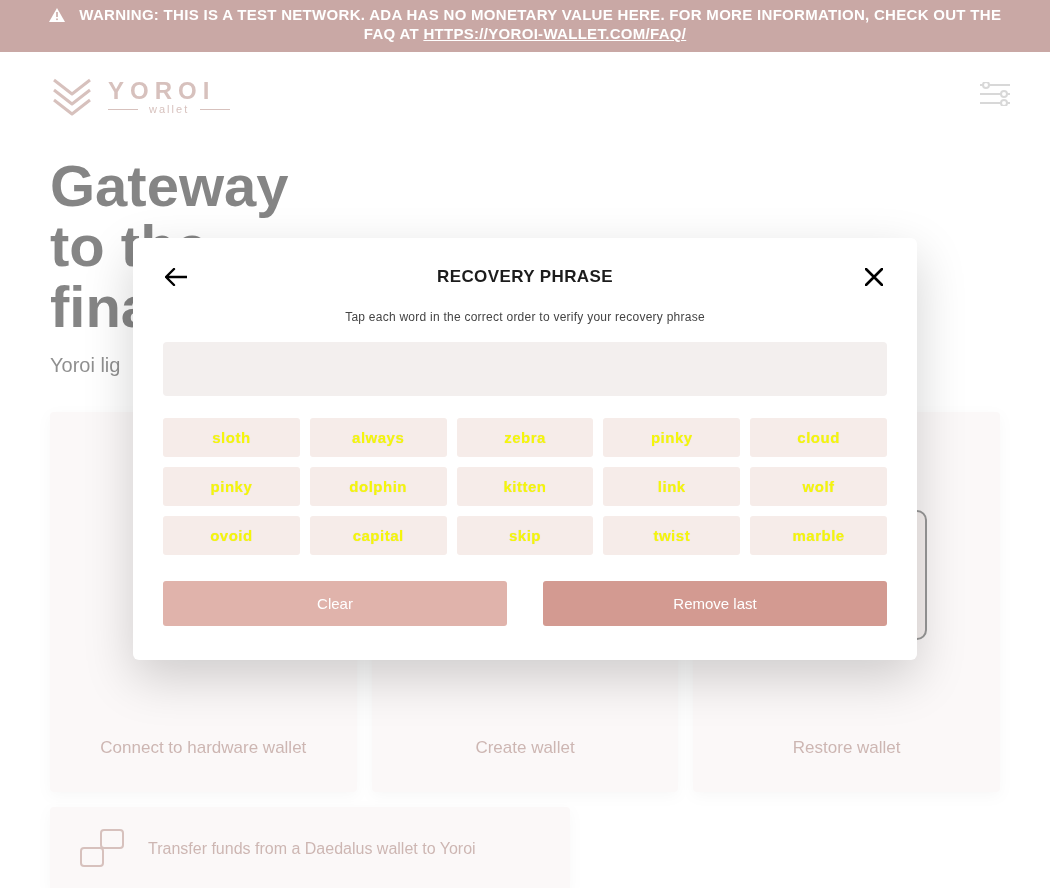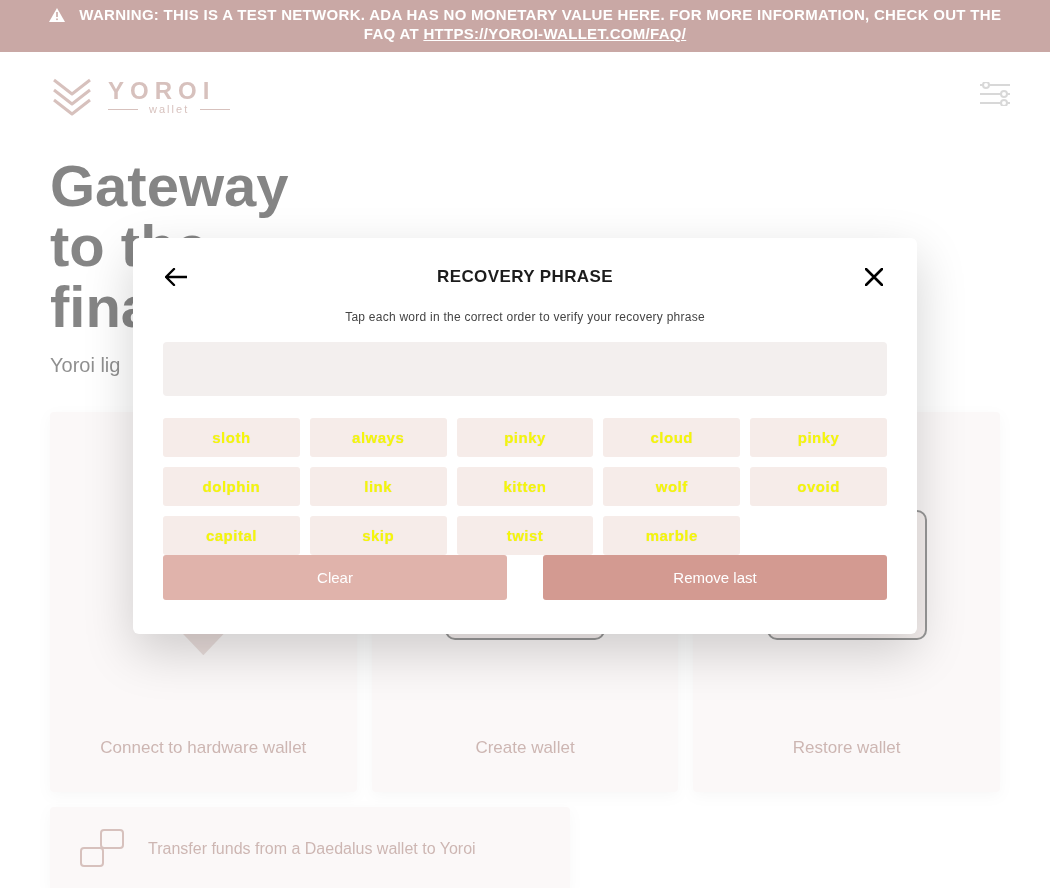--- a/index.html
+++ b/index.html
@@ -191,20 +191,21 @@
     padding:11px 0;
     border-radius:3px;
     letter-spacing:.5px;
     font-family:Arial,sans-serif;
     text-shadow:0 0 1px rgba(0,0,0,.15);
     cursor:pointer;
   }
   .modal-actions{
     display:flex;
     gap:36px;
+    margin-top:26px;
   }
   .modal-btn{
     flex:1;
     text-align:center;
     padding:14px 0;
     border-radius:3px;
     color:#fff;
     font-size:15px;
     cursor:pointer;
   }
@@ -320,26 +321,27 @@
     </div>
   </div>
 
   <div class="modal-sub">Tap each word in the correct order to verify your recovery phrase</div>
 
   <div class="drop-area"></div>
 
   <div class="word-grid">
     <div class="word">sloth</div>
     <div class="word">always</div>
+    <div class="word">zebra</div>
     <div class="word">pinky</div>
     <div class="word">cloud</div>
     <div class="word">pinky</div>
     <div class="word">dolphin</div>
+    <div class="word">kitten</div>
     <div class="word">link</div>
-    <div class="word">kitten</div>
     <div class="word">wolf</div>
     <div class="word">ovoid</div>
     <div class="word">capital</div>
     <div class="word">skip</div>
     <div class="word">twist</div>
     <div class="word">marble</div>
   </div>
 
   <div class="modal-actions">
     <div class="modal-btn btn-clear">Clear</div>

